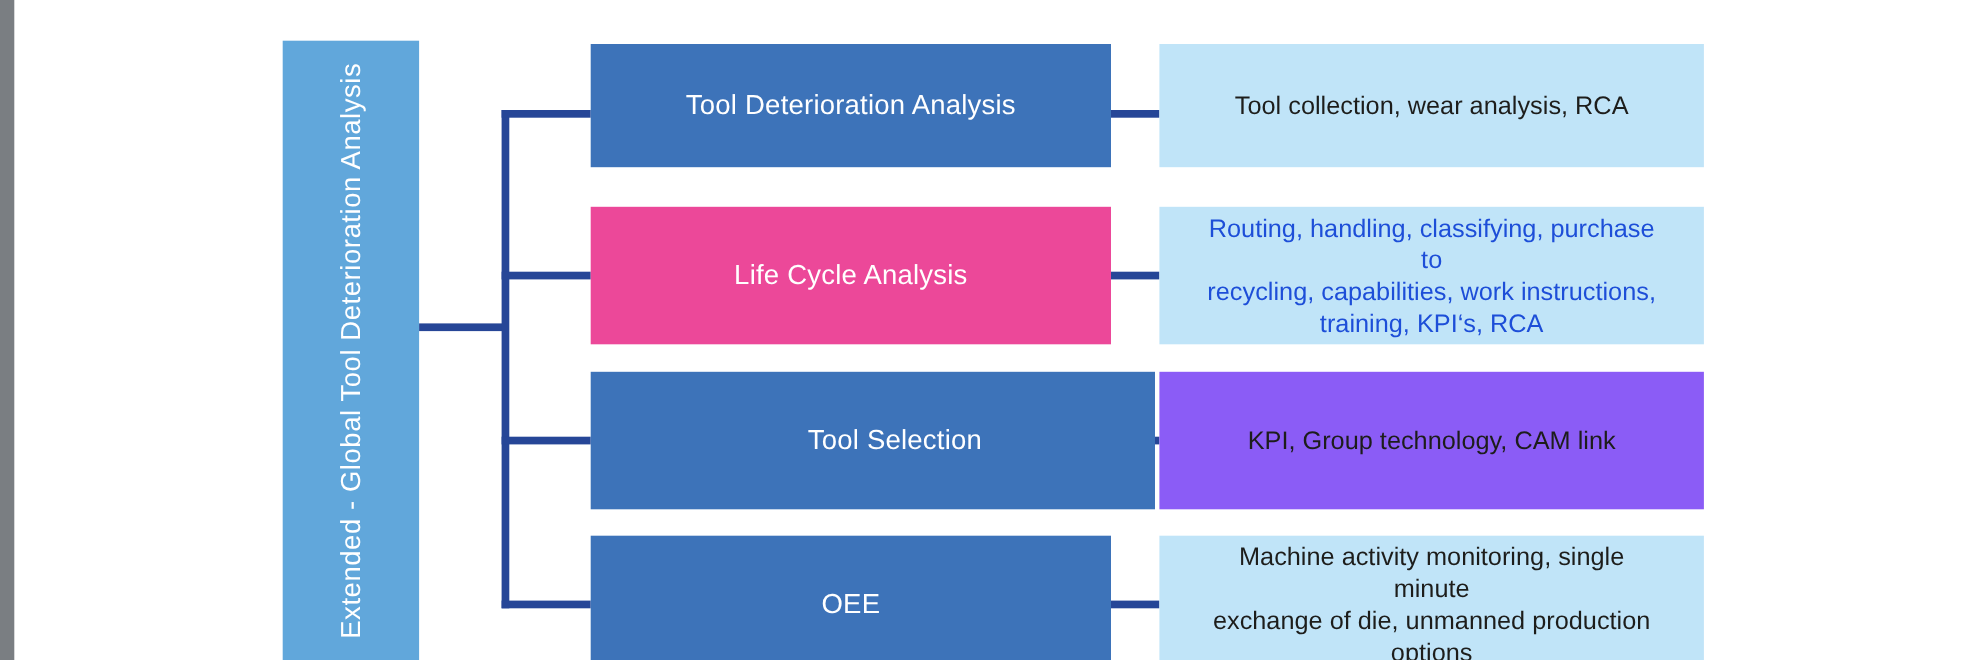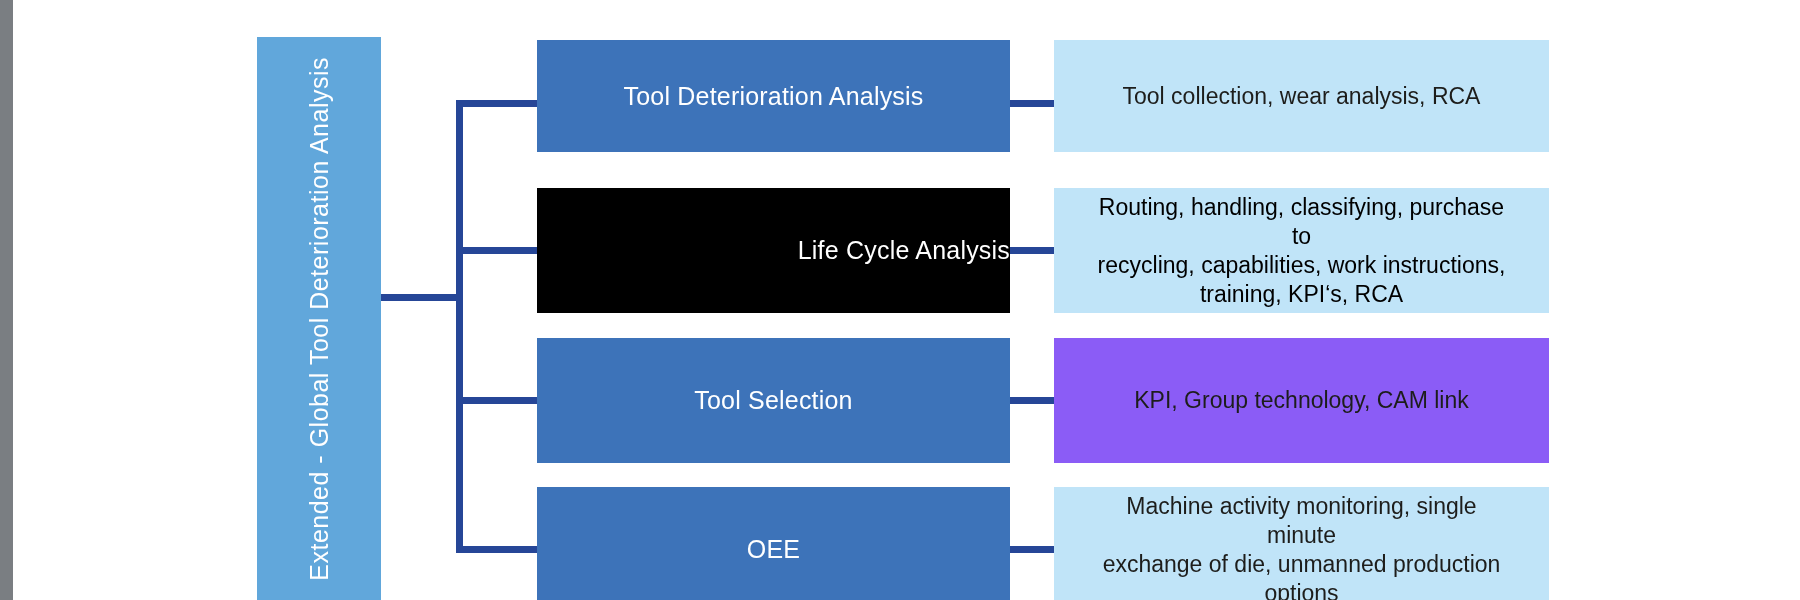--- a/index.html
+++ b/index.html
@@ -87,34 +87,34 @@
   <div class="connector conn-branch conn-b4" style="background: rgb(38, 70, 151);"></div>
 
   <div class="connector conn-detail conn-b1" style="background: rgb(38, 70, 151);"></div>
   <div class="connector conn-detail conn-b2" style="background: rgb(38, 70, 151);"></div>
   <div class="connector conn-detail conn-b3" style="background: rgb(38, 70, 151);"></div>
   <div class="connector conn-detail conn-b4" style="background: rgb(38, 70, 151);"></div>
 
   <div class="box category-box row1" style="background: rgb(61, 115, 185); color: rgb(255, 255, 255);">
     <span>Tool Deterioration Analysis</span>
   </div>
-  <div class="box category-box row2" style="background: #000000; color: rgb(255, 255, 255); justify-content: flex-end;">
+  <div class="box category-box row2" style="background: #ec4899; color: rgb(255, 255, 255);">
     <span>Life Cycle Analysis</span>
   </div>
-  <div class="box category-box row3" style="background: rgb(61, 115, 185); color: rgb(255, 255, 255);">
+  <div class="box category-box row3" style="background: rgb(61, 115, 185); color: rgb(255, 255, 255); padding-left: 40px;">
     <span>Tool Selection</span>
   </div>
   <div class="box category-box row4" style="background: rgb(61, 115, 185); color: rgb(255, 255, 255);">
     <span>OEE</span>
   </div>
 
   <div class="box detail-box row1" style="background: rgb(192, 228, 248); color: rgb(29, 29, 27);">
     <span>Tool collection, wear analysis, RCA</span>
   </div>
-  <div class="box detail-box row2" style="background: rgb(192, 228, 248); color: #000000;">
+  <div class="box detail-box row2" style="background: rgb(192, 228, 248); color: #1d4ed8;">
     <span>Routing, handling, classifying, purchase to
 recycling, capabilities, work instructions,
 training, KPI‘s, RCA</span>
   </div>
   <div class="box detail-box row3" style="background: #8b5cf6; color: rgb(29, 29, 27);">
     <span>KPI, Group technology, CAM link</span>
   </div>
   <div class="box detail-box row4" style="background: rgb(192, 228, 248); color: rgb(29, 29, 27);">
     <span>Machine activity monitoring, single minute
 exchange of die, unmanned production options</span>

